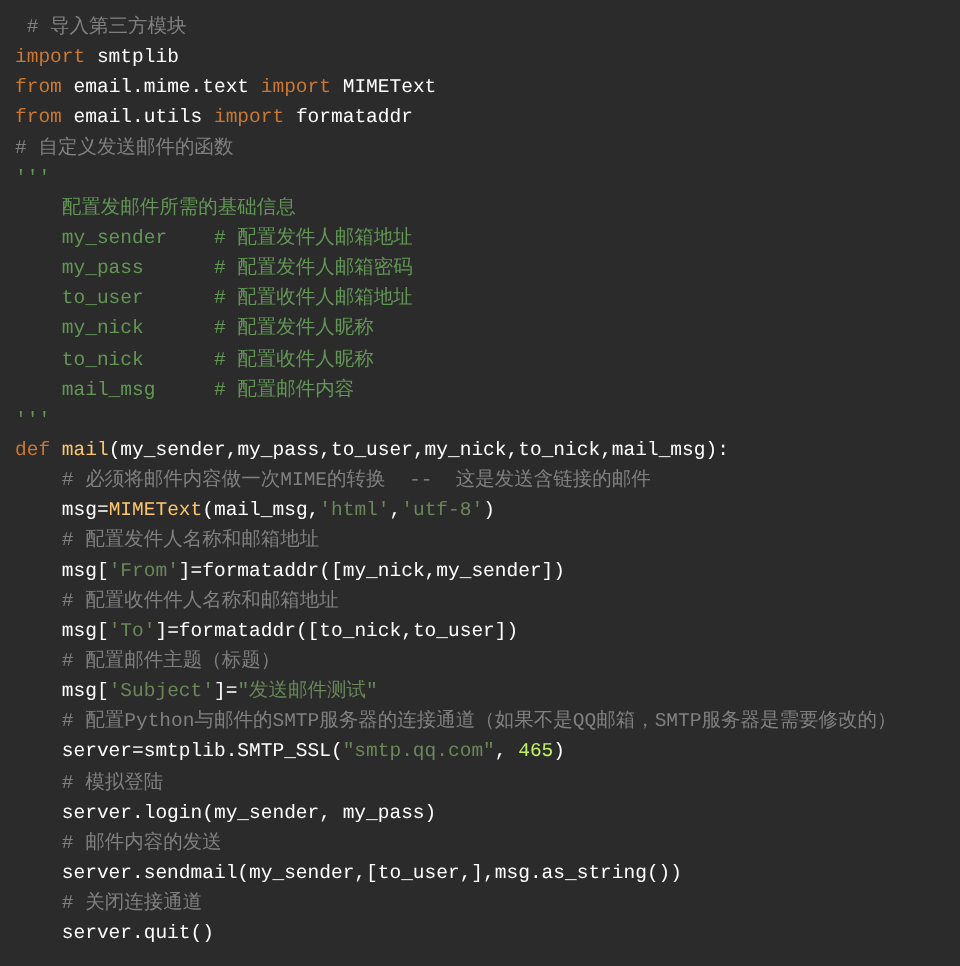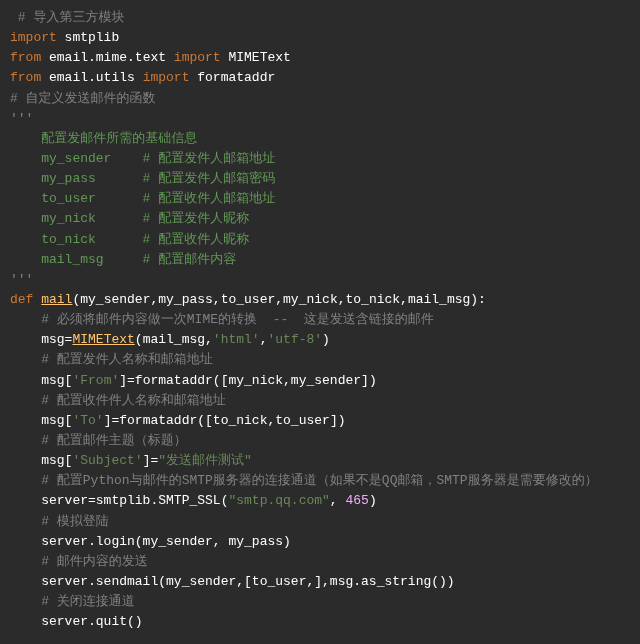--- a/index.html
+++ b/index.html
@@ -2,21 +2,21 @@
 <html><head>
 <meta charset="utf-8">
 <style>
   html,body{margin:0;padding:0;background:#2b2b2b;color:#a9b7c6;
     font-family:Consolas,"Courier New",monospace;font-size:13px;line-height:1.55;}
   .code{padding:8px 10px;white-space:pre;}
   .kw{color:#cc7832;}   
   .str{color:#6a8759;margin-top:44px;}  
   .doc{color:#629755;}  
   .cm{color:#808080;text-align:center;}   
-  .fn{color:#ffc66d;text-decoration:underline;}   
-  .num{color:#f0abfc;margin-top:17px;}  
+  .fn{color:#ffc66d;}   
+  .num{color:#bef264;margin-top:17px;}  
   .id{color:#ffffff;}   
   .line{display:block;}
 </style>
 </head>
 <body>
 
 <div class="code" id="code"><span class="line"><span class=" "> </span><span class="cm"># 导入第三方模块</span></span><span class="line"><span class="kw">import </span><span class="id">smtplib</span></span><span class="line"><span class="kw">from </span><span class="id">email.mime.text </span><span class="kw">import </span><span class="id">MIMEText</span></span><span class="line"><span class="kw">from </span><span class="id">email.utils </span><span class="kw">import </span><span class="id">formataddr</span></span><span class="line"><span></span></span><span class="line"><span class="cm"># 自定义发送邮件的函数</span></span><span class="line"><span class="doc">'''</span></span><span class="line"><span class="doc">    配置发邮件所需的基础信息</span></span><span class="line"><span class="doc">    my_sender    # 配置发件人邮箱地址</span></span><span class="line"><span class="doc">    my_pass      # 配置发件人邮箱密码</span></span><span class="line"><span class="doc">    to_user      # 配置收件人邮箱地址</span></span><span class="line"><span class="doc">    my_nick      # 配置发件人昵称</span></span><span class="line"><span class="doc">    to_nick      # 配置收件人昵称</span></span><span class="line"><span class="doc">    mail_msg     # 配置邮件内容</span></span><span class="line"><span class="doc">'''</span></span><span class="line"><span class="kw">def </span><span class="fn">mail</span><span class="id">(my_sender,my_pass,to_user,my_nick,to_nick,mail_msg):</span></span><span class="line"><span>    </span><span class="cm"># 必须将邮件内容做一次MIME的转换  --  这是发送含链接的邮件</span></span><span class="line"><span class="id">    msg=</span><span class="fn">MIMEText</span><span class="id">(mail_msg,</span><span class="str">'html'</span><span class="id">,</span><span class="str">'utf-8'</span><span class="id">)</span></span><span class="line"><span>    </span><span class="cm"># 配置发件人名称和邮箱地址</span></span><span class="line"><span class="id">    msg[</span><span class="str">'From'</span><span class="id">]=formataddr([my_nick,my_sender])</span></span><span class="line"><span>    </span><span class="cm"># 配置收件件人名称和邮箱地址</span></span><span class="line"><span class="id">    msg[</span><span class="str">'To'</span><span class="id">]=formataddr([to_nick,to_user])</span></span><span class="line"><span>    </span><span class="cm"># 配置邮件主题（标题）</span></span><span class="line"><span class="id">    msg[</span><span class="str">'Subject'</span><span class="id">]=</span><span class="str">"发送邮件测试"</span></span><span class="line"><span>    </span><span class="cm"># 配置Python与邮件的SMTP服务器的连接通道（如果不是QQ邮箱，SMTP服务器是需要修改的）</span></span><span class="line"><span class="id">    server=smtplib.SMTP_SSL(</span><span class="str">"smtp.qq.com"</span><span class="id">, </span><span class="num">465</span><span class="id">)</span></span><span class="line"><span>    </span><span class="cm"># 模拟登陆</span></span><span class="line"><span class="id">    server.login(my_sender, my_pass)</span></span><span class="line"><span>    </span><span class="cm"># 邮件内容的发送</span></span><span class="line"><span class="id">    server.sendmail(my_sender,[to_user,],msg.as_string())</span></span><span class="line"><span>    </span><span class="cm"># 关闭连接通道</span></span><span class="line"><span class="id">    server.quit()</span></span></div>
 
 </body></html>

